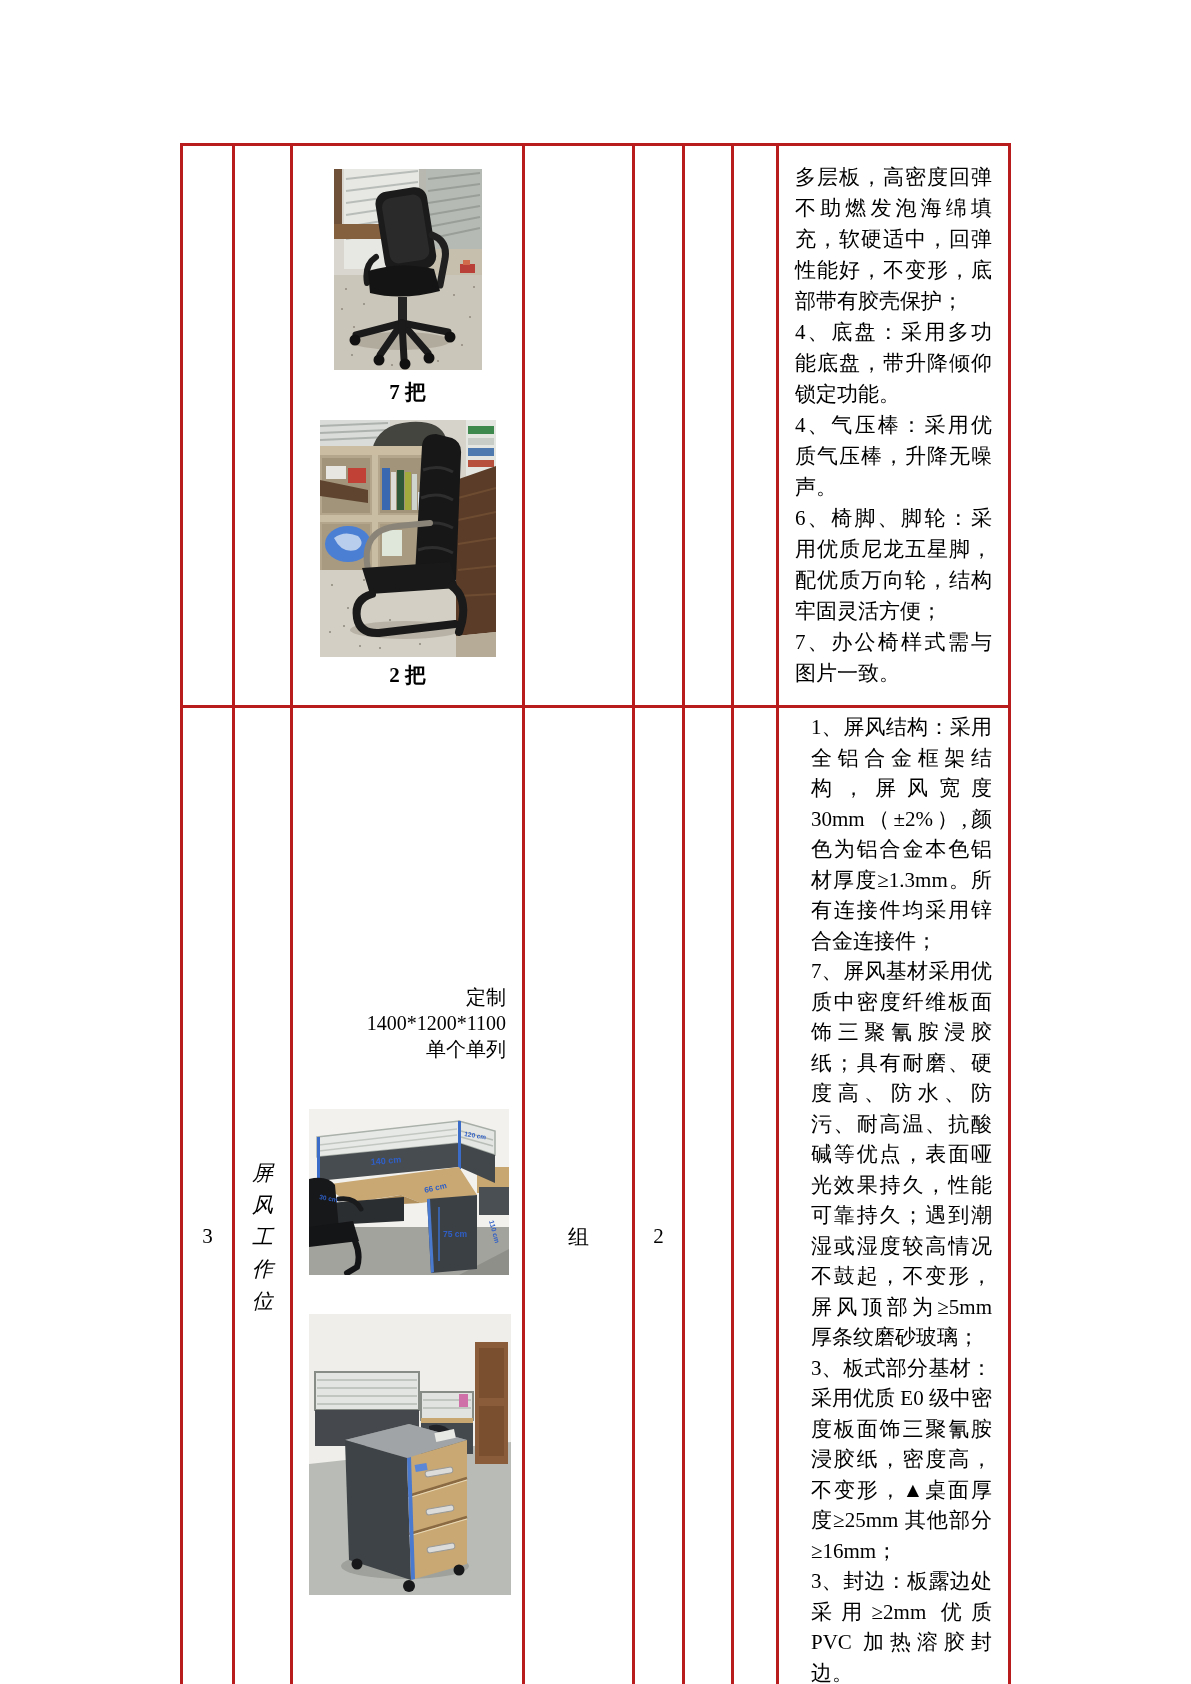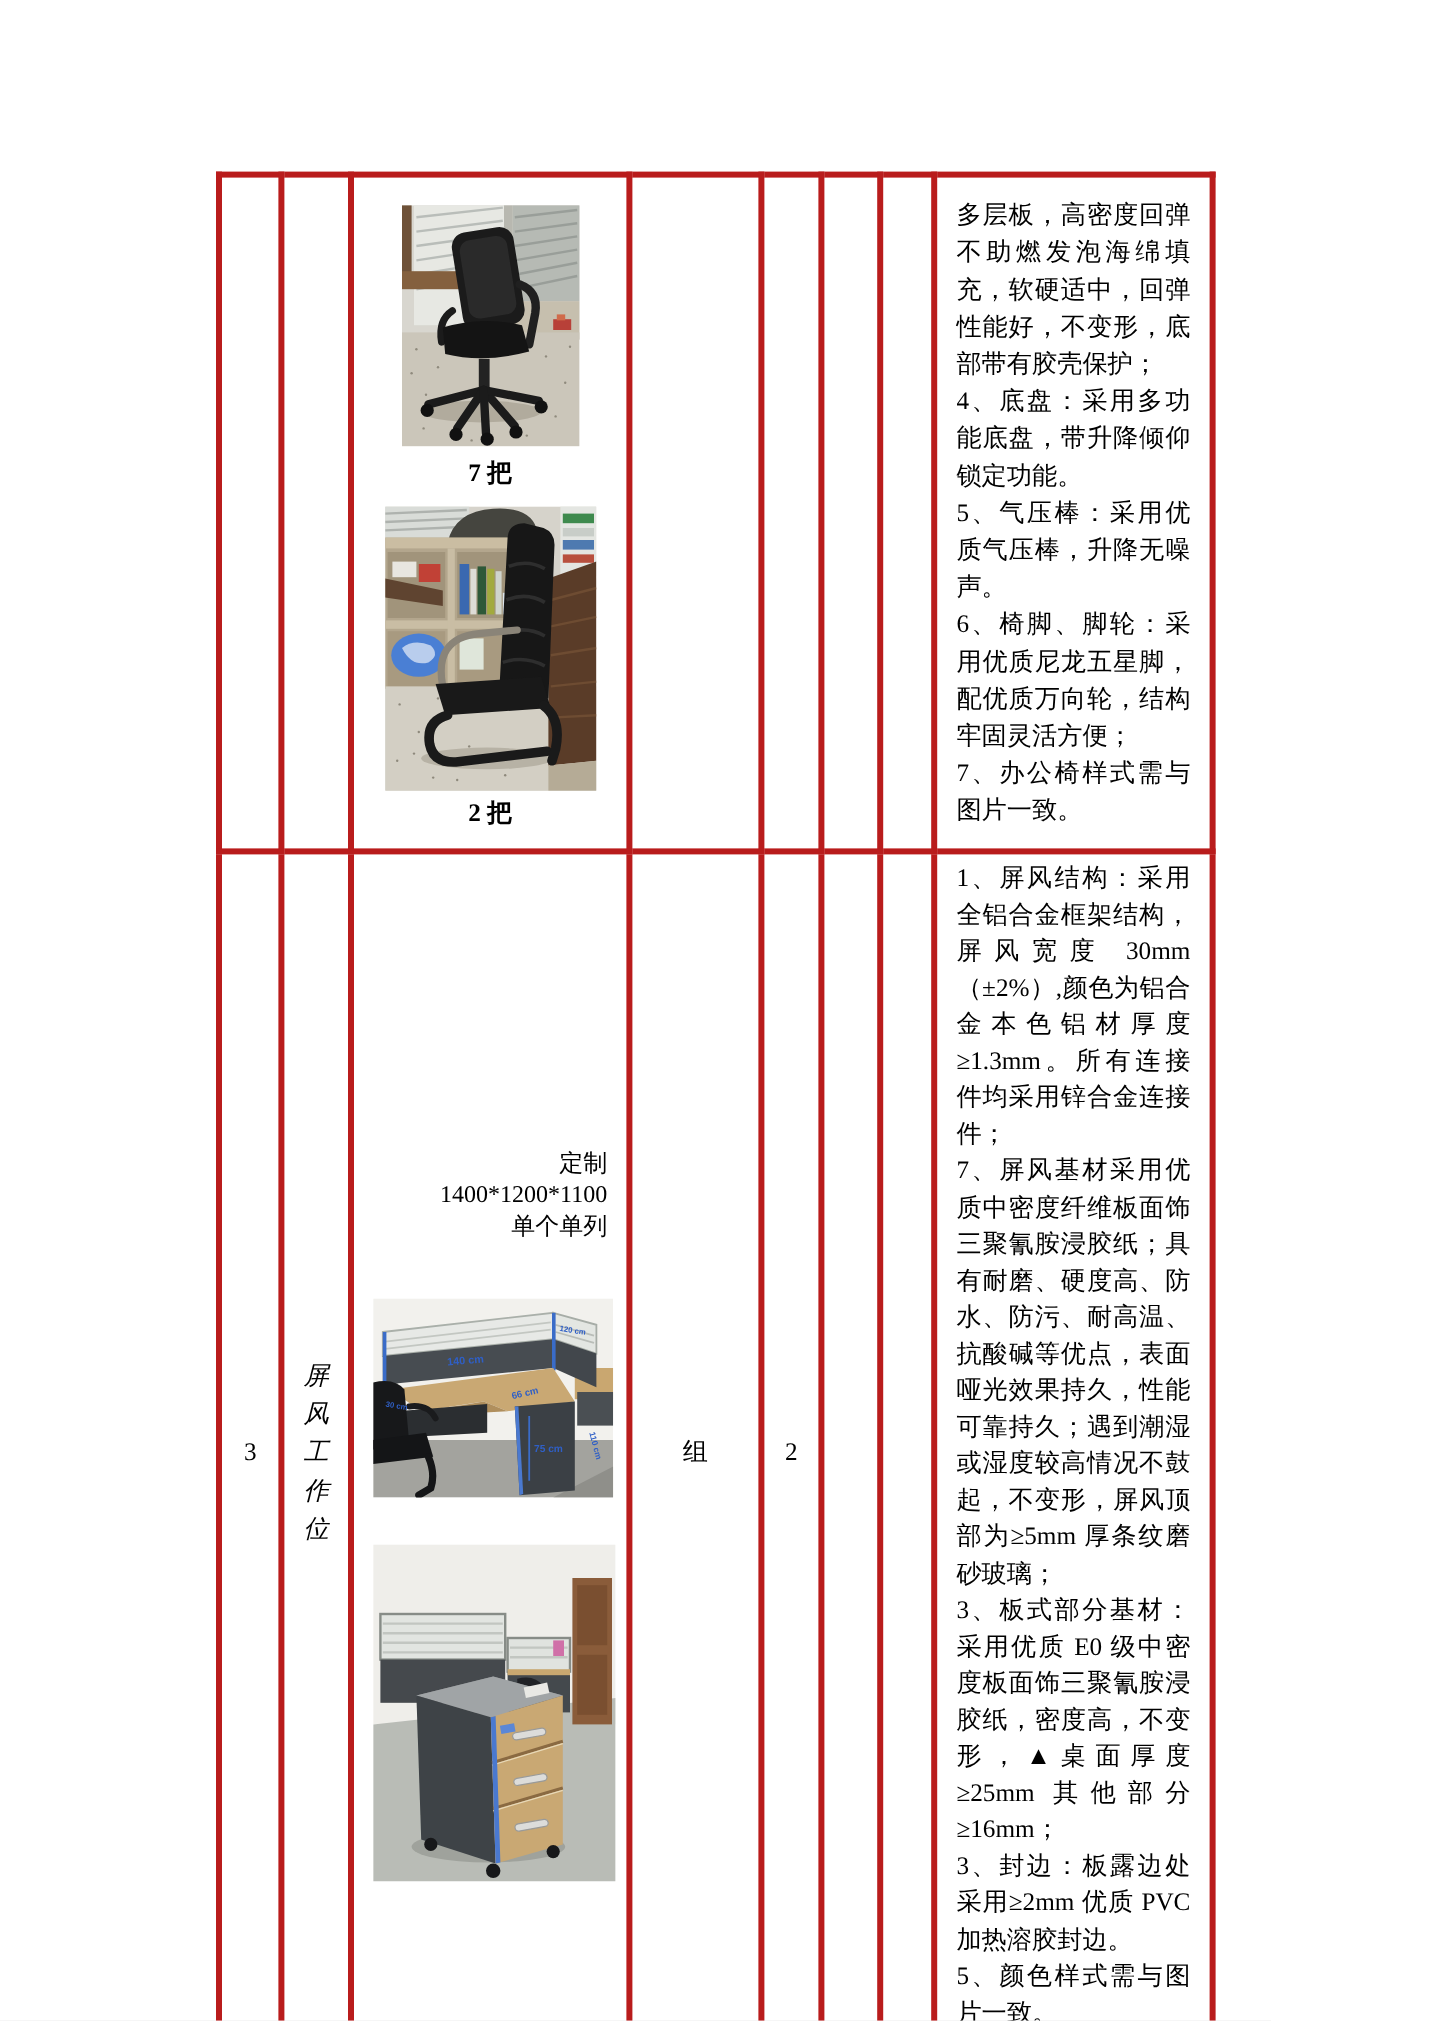--- a/index.html
+++ b/index.html
@@ -6,21 +6,21 @@
   .page {
     position:relative; width:1191px; height:1684px; margin:0 auto;
     background:#ffffff; overflow:hidden;
     font-family:"Liberation Serif","DejaVu Serif",serif; color:#000;
   }
   table.spec-table {
     position:absolute; left:180px; top:143px; width:828px;
     border-collapse:collapse; table-layout:fixed;
   }
   table.spec-table td {
-    border:5px solid #b91c1c; padding:16px; vertical-align:middle;
+    border:3px solid #b91c1c; padding:16px; vertical-align:middle;
     text-align:center; font-size:21px; overflow:hidden;
   }
   tr.row-a { height:533px; }
   tr.row-b { height:811px; }
   td.cell-images { vertical-align:top; }
   td.cell-images svg { display:block; margin:0 auto; }
   .caption { font-size:21px; line-height:28px; text-align:center;font-weight:bold; }
   .cap-1 { margin-top:8px; }
   .cap-2 { margin-top:4px; }
   .photo-1 { margin-top:7px !important; }
@@ -33,21 +33,21 @@
   .photo-4 { margin-top:39px !important; }
   td.cell-specs {
     vertical-align:top; text-align:left;
     font-size:20px; padding:2px 4px 0 5px;
   }
   td.cell-specs .para {
     text-align:justify; text-justify:inter-ideograph;
     line-height:31px; margin:0;
   }
   tr.row-b td.cell-specs { padding-top:4px; }
-  tr.row-b td.cell-specs .para { line-height:30.5px; }
+  tr.row-b td.cell-specs .para { line-height:30.5px;margin-left:16px; }
   td.cell-name { line-height:32px; padding:0 6px;font-style:italic; }
   .ann { font-family:"Liberation Sans","DejaVu Sans",sans-serif; font-weight:bold; }
 </style>
 </head>
 <body>
 
 <div class="page">
   <table class="spec-table">
     <colgroup>
       <col style="width:52px">
@@ -221,21 +221,21 @@
           </svg>
           <div class="caption cap-2">2 把</div>
         </td>
         <td></td>
         <td></td>
         <td></td>
         <td></td>
         <td class="cell-specs">
           <div class="para">多层板，高密度回弹不助燃发泡海绵填充，软硬适中，回弹性能好，不变形，底部带有胶壳保护；</div>
           <div class="para">4、底盘：采用多功能底盘，带升降倾仰锁定功能。</div>
-          <div class="para">5、气压棒：采用优质气压棒，升降无噪声。</div>
+          <div class="para">4、气压棒：采用优质气压棒，升降无噪声。</div>
           <div class="para">6、椅脚、脚轮：采用优质尼龙五星脚，配优质万向轮，结构牢固灵活方便；</div>
           <div class="para">7、办公椅样式需与图片一致。</div>
         </td>
       </tr>
 
       <tr class="row-b">
         <td>3</td>
         <td class="cell-name">屏风工作位</td>
         <td class="cell-images">
           <div class="desc">定制

